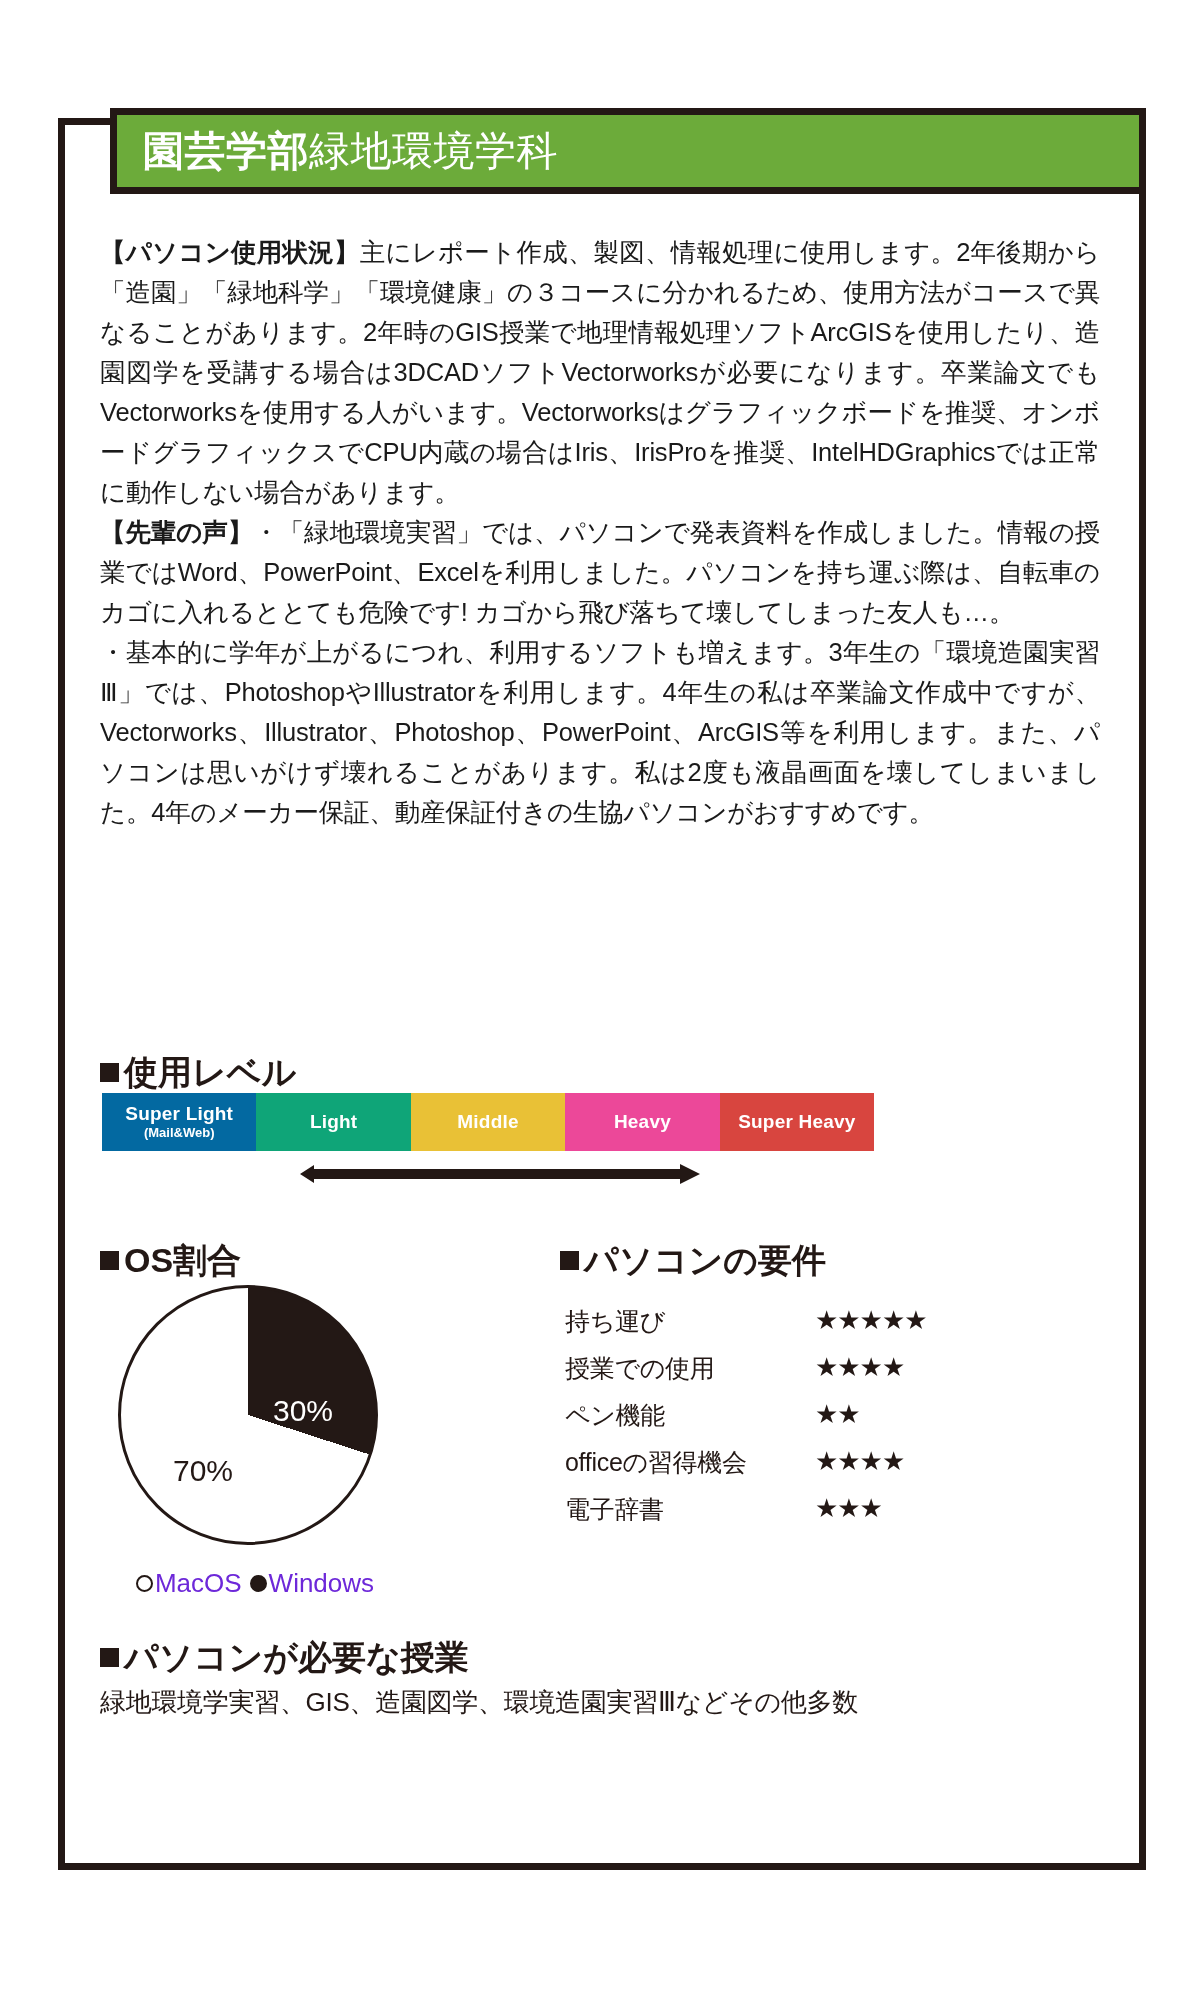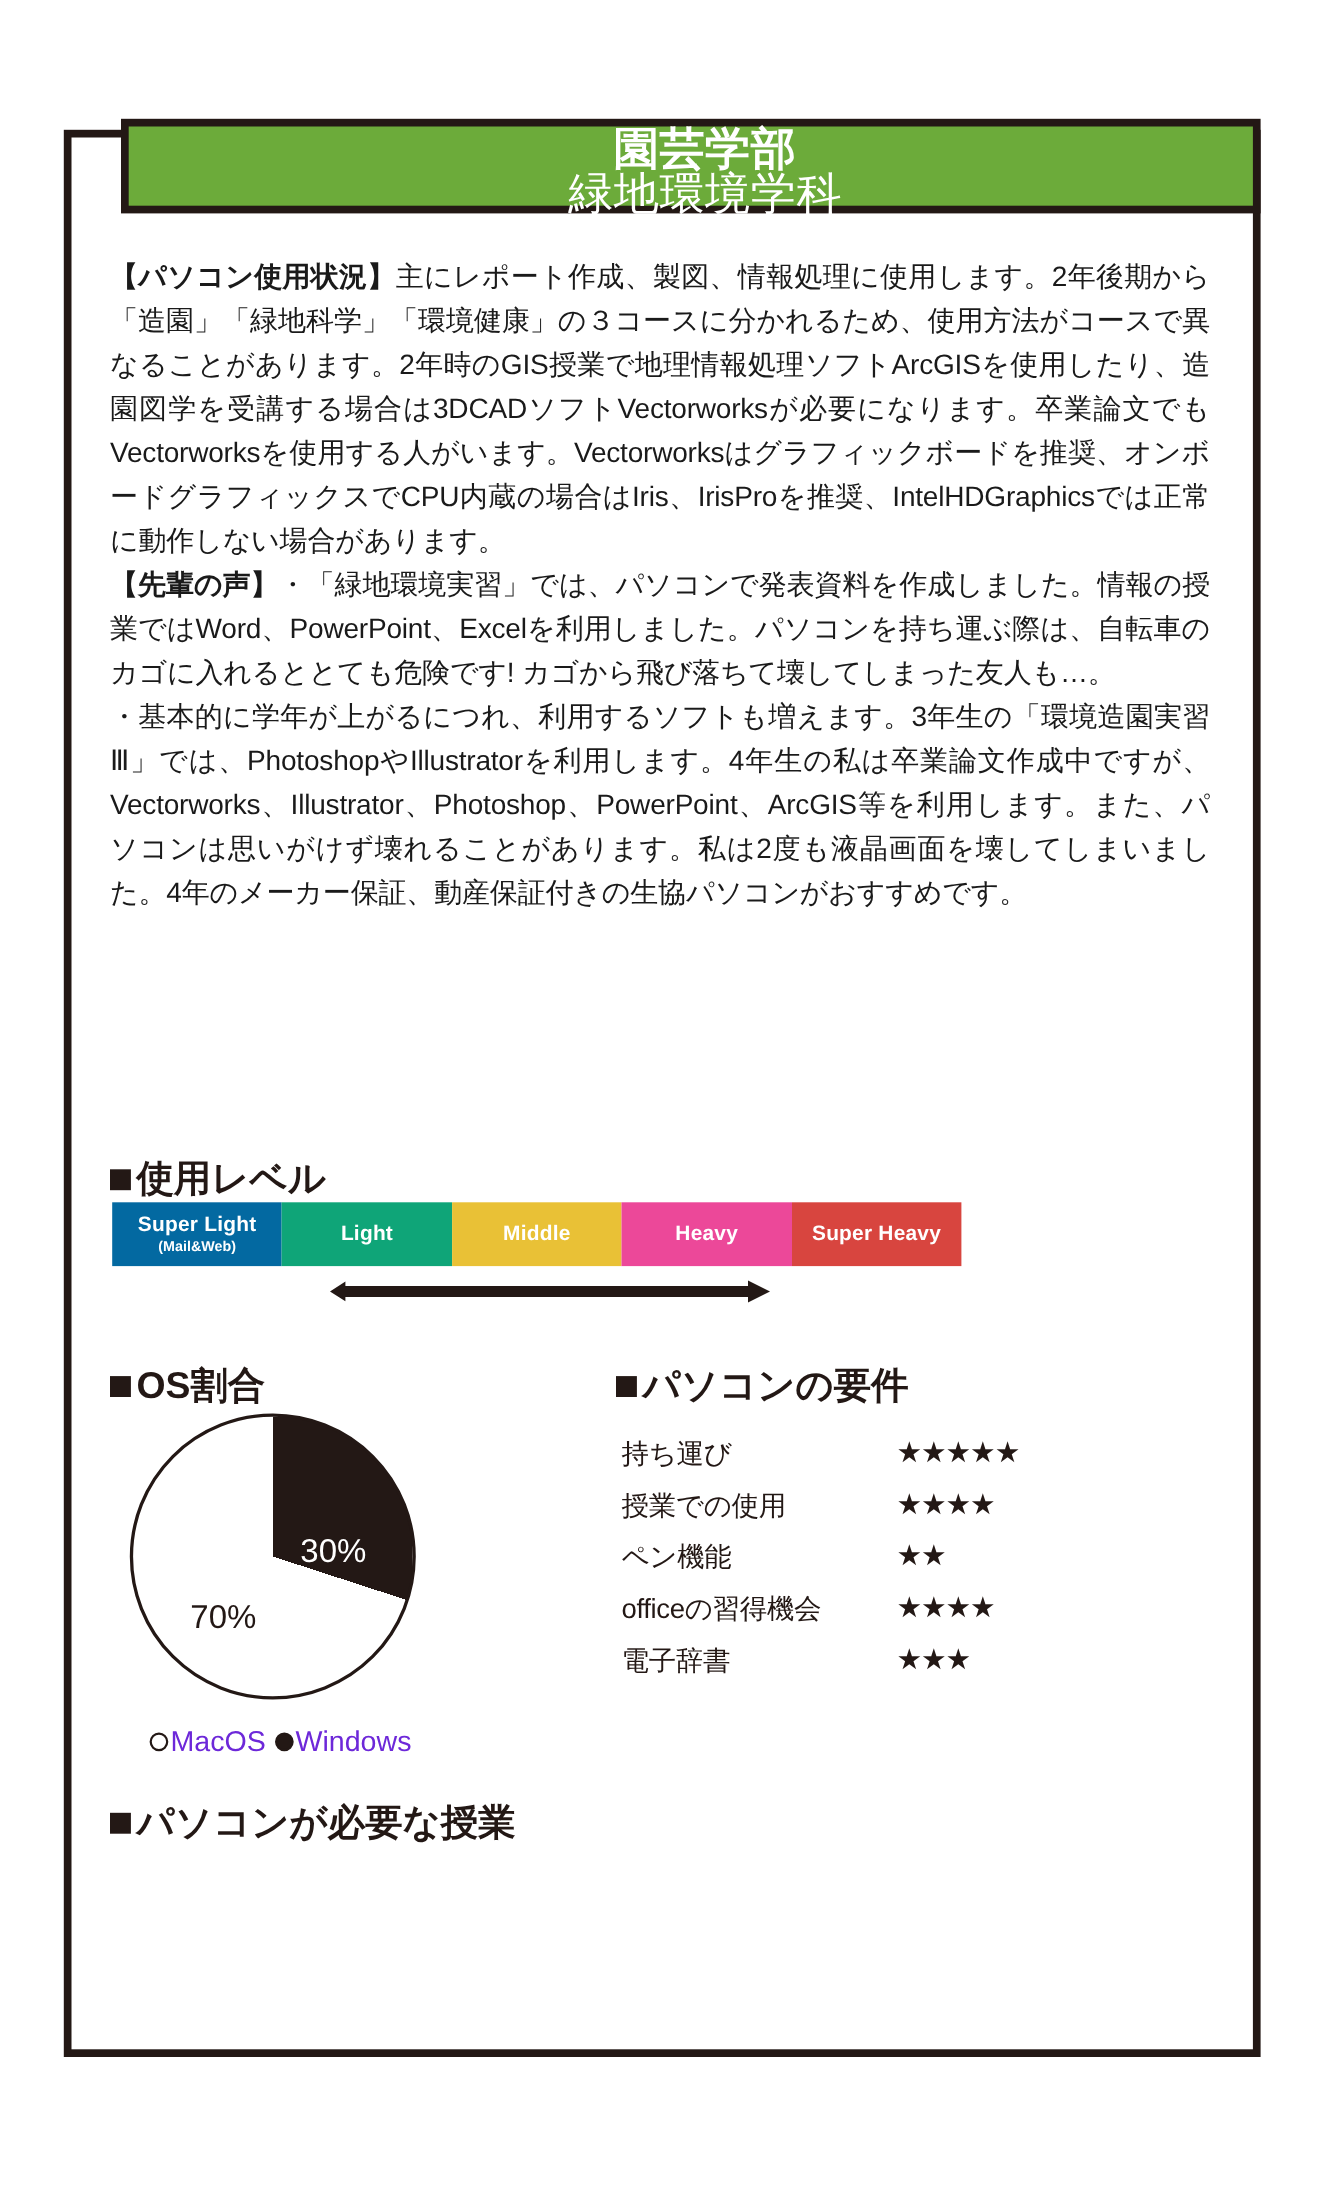--- a/index.html
+++ b/index.html
@@ -40,21 +40,20 @@
     background: #231815;
     padding: 7px;
   }
   .header-band-inner {
     width: 100%;
     height: 100%;
     background: #6cab3a;
     display: flex;
     align-items: center;
     padding-left: 26px;
-    flex-direction: column;
   }
   .header-faculty {
     color: #ffffff;
     font-size: 41px;
     font-weight: bold;
     letter-spacing: 0.5px;
     line-height: 1;
   }
   .header-dept {
     color: #ffffff;
@@ -314,14 +313,15 @@
         <span class="req-name">電子辞書</span>
         <span class="req-stars">★★★</span>
       </div>
     </div>
 
   <div class="sec-head cls-head">
     <span class="sq"></span>
     <span>パソコンが必要な授業</span>
   </div>
 
+  <div class="cls-text">緑地環境学実習、GIS、造園図学、環境造園実習Ⅲなどその他多数</div>
 
 </div>
 
 </body></html>

